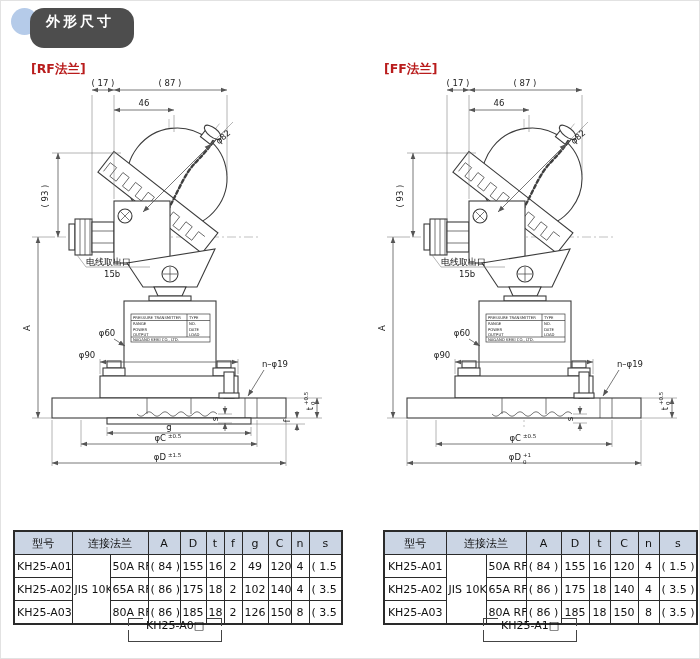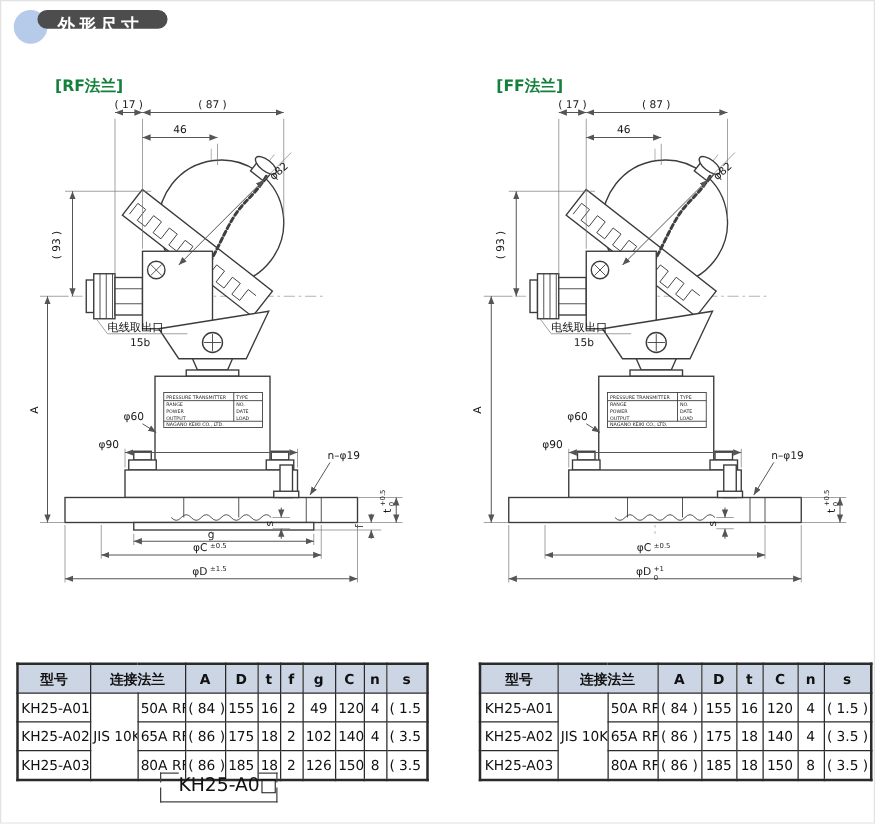--- a/index.html
+++ b/index.html
@@ -3,25 +3,25 @@
 <meta charset="utf-8">
 <style>
   html,body{margin:0;padding:0;background:#fff;}
   body{width:700px;height:659px;position:relative;overflow:hidden;
        font-family:"DejaVu Sans","Liberation Sans",sans-serif;}
   .page{position:absolute;inset:0;border:1px solid #e2e2e2;background:#fff;}
 
   
   .badge-circle{position:absolute;left:10px;top:7px;width:27px;height:27px;border-radius:50%;
      background:#b5cbe9;}
-  .badge-pill{position:absolute;left:29px;top:7px;height:15px;line-height:27px;
+  .badge-pill{position:absolute;left:29px;top:7px;height:40px;line-height:27px;
      background:#4d4d4d;color:#fff;font-weight:bold;font-size:14px;letter-spacing:3px;
      padding:0 20px 0 16px;border-radius:14px;}
 
-  .sec-label{position:absolute;font-weight:bold;font-size:12.5px;color:#15803d;margin-left:13px;}
+  .sec-label{position:absolute;font-weight:bold;font-size:12.5px;color:#b91c1c;}
   #rf-label{left:30px;top:60px;}
   #ff-label{left:383px;top:60px;}
 
   svg.draw{position:absolute;top:74px;}
   #rf-svg{left:18px;}
   #ff-svg{left:373px;}
 
   
   .s  {fill:#fff;stroke:#3c3c3c;stroke-width:1.1;}
   .s2 {fill:none;stroke:#3c3c3c;stroke-width:0.7;}
@@ -36,26 +36,26 @@
   text.cjk{font-size:9px;fill:#111;}
   svg text{font-family:"DejaVu Sans","Liberation Sans",sans-serif;}
 
   
   table.spec{border-collapse:collapse;table-layout:fixed;position:absolute;top:529px;
      font-size:11px;color:#111;border:2px solid #2a2a2a;background:#fff;}
   #rf-table{left:12px;width:328px;}
   #ff-table{left:382px;width:313px;}
   table.spec th,table.spec td{border:1px solid #2a2a2a;padding:1px 2px;text-align:center;
      height:20px;overflow:hidden;white-space:nowrap;}
-  table.spec th{background:#cbd5e4;font-weight:bold;}
+  table.spec th{background:#cbd5e4;font-weight:normal;}
   td.model{text-align:left;padding-left:7px;margin-left:20px;}
 
   
-  .code-box{position:absolute;top:617px;width:94px;height:24px;text-align:right;
-     font-size:15px;color:#111;}
+  .code-box{position:absolute;top:617px;width:94px;height:24px;text-align:center;
+     font-size:11px;color:#111;}
   .code-box .tick-l,.code-box .tick-r{position:absolute;top:0;width:14px;height:7px;
      border-top:1.5px solid #444;}
   .code-box .tick-l{left:0;border-left:1.5px solid #444;}
   .code-box .tick-r{right:0;border-right:1.5px solid #444;}
   .code-box .u{position:absolute;left:0;right:0;bottom:0;height:11px;
      border:1.5px solid #444;border-top:none;}
   .code-box .txt{position:relative;top:1px;}
   #rf-code{left:127px;}
   #ff-code{left:482px;}
 </style>
@@ -370,14 +370,20 @@
     </tr>
   </tbody>
     </table>
 
   <div class="code-box" id="rf-code">
     <span class="tick-l"></span>
     <span class="tick-r"></span>
     <span class="u"></span>
     <div class="txt">KH25-A0□</div>
   </div>
+  <div class="code-box" id="ff-code">
+    <span class="tick-l"></span>
+    <span class="tick-r"></span>
+    <span class="u"></span>
+    <div class="txt">KH25-A1□</div>
+  </div>
 
 </div>
 
 </body></html>

